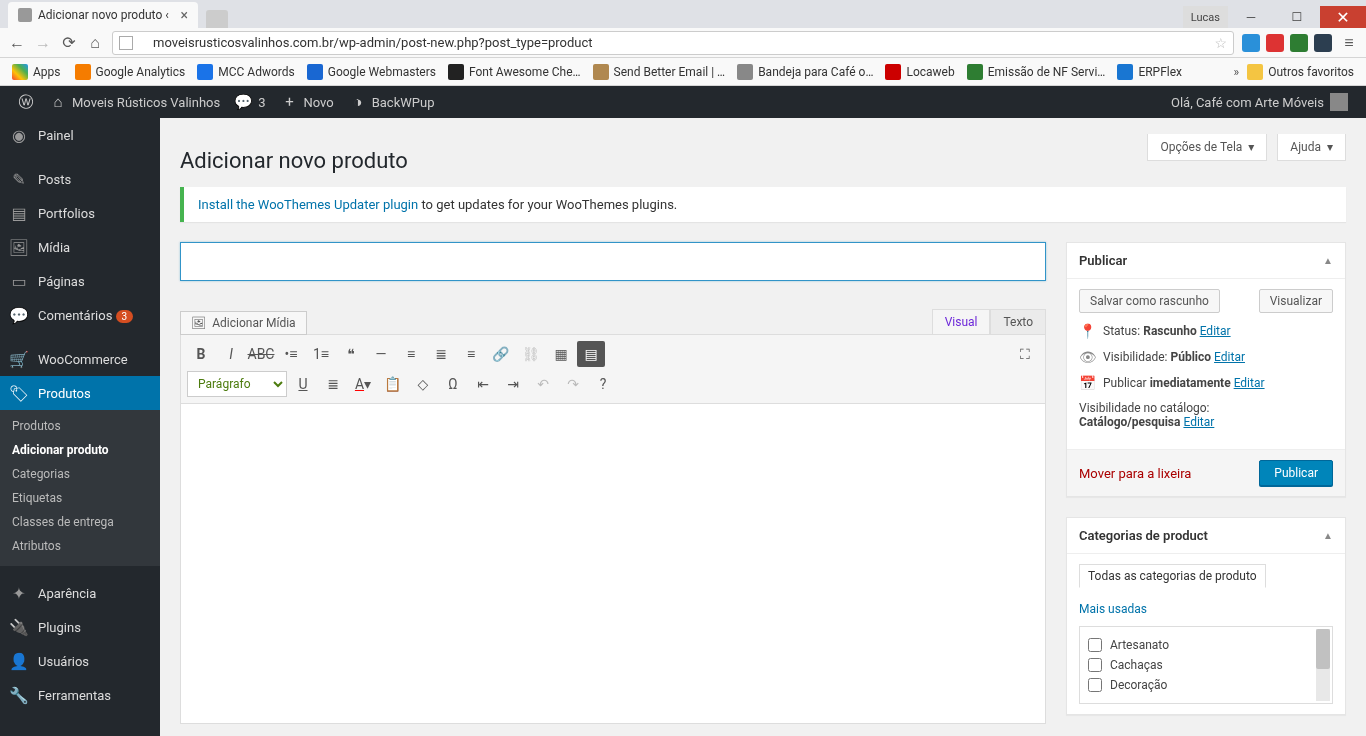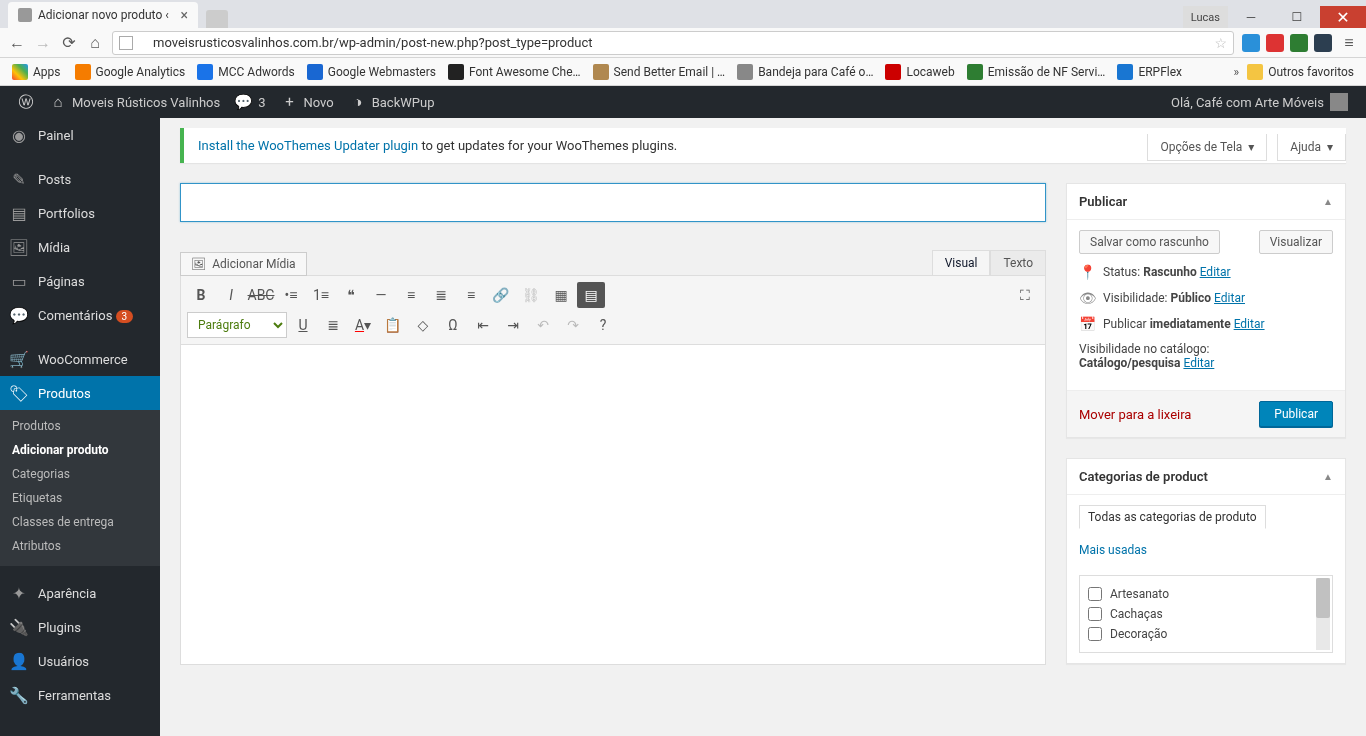--- a/index.html
+++ b/index.html
@@ -59,42 +59,42 @@
 
 .cols { display:flex; gap:20px; }
 .col-main { flex:1; }
 .col-side { width:280px; }
 
 .title-input { width:100%; padding:8px 12px; font-size:18px; border:1px solid #3194c8; outline:none; background:#fff; box-shadow:0 0 2px rgba(30,140,190,.4); }
 
 .media-btn { display:inline-flex; align-items:center; gap:6px; background:#f7f7f7; border:1px solid #ccc; padding:4px 10px; font-size:12px; color:#555; cursor:pointer; margin-top:30px; }
 .editor-tabs { display:flex; justify-content:flex-end; gap:0; margin-top:-26px; }
 .editor-tab { border:1px solid #ddd; border-bottom:none; padding:5px 12px; font-size:12px; background:#ebebeb; color:#555; cursor:pointer; }
-.editor-tab.active { background:#f5f5f5; color:#0f172a; }
+.editor-tab.active { background:#f5f5f5; color:#6d28d9; }
 .editor-toolbar { background:#f5f5f5; border:1px solid #ddd; padding:4px 6px; }
 .tb-row { display:flex; align-items:center; gap:2px; padding:2px 0; }
 .tb-btn { width:28px; height:26px; display:flex; align-items:center; justify-content:center; font-size:14px; color:#555; cursor:pointer; border-radius:2px; }
 .tb-btn.right { margin-left:auto; }
 .tb-select { height:26px; border:1px solid #ccc; font-size:12px; padding:0 6px; background:#fff; color:#4d7c0f; min-width:100px; }
 .editor-body { border:1px solid #ddd; border-top:none; height:320px; background:#fff; }
 
 .postbox { background:#fff; border:1px solid #e5e5e5; box-shadow:0 1px 1px rgba(0,0,0,.04); margin-bottom:20px; }
 .postbox-header { padding:10px 12px; border-bottom:1px solid #eee; display:flex; align-items:center; }
 .postbox-header h2 { font-size:13px; font-weight:600; }
 .postbox-header .toggle { margin-left:auto; color:#888; font-size:10px; cursor:pointer; }
 .postbox-body { padding:10px 12px; font-size:12px; color:#444; }
 .pb-row { display:flex; gap:8px; align-items:center; margin-bottom:10px; }
 .pb-icon { width:16px; color:#888; font-size:14px; }
 .btn { background:#f7f7f7; border:1px solid #ccc; padding:4px 10px; font-size:12px; color:#555; cursor:pointer; border-radius:2px; }
 .btn-primary { background:#0085ba; border:1px solid #006799; color:#fff; padding:5px 14px; font-size:12px; cursor:pointer; border-radius:2px; box-shadow:0 1px 0 #006799; }
 .link-edit { color:#0073aa; text-decoration:underline; cursor:pointer; }
 .trash-link { color:#a00; cursor:pointer; }
 .pub-actions { border-top:1px solid #eee; padding:10px 12px; display:flex; align-items:center; justify-content:space-between; background:#f5f5f5; }
 
-.cat-tabs { display:flex; gap:14px; margin-bottom:18px; font-size:12px; flex-wrap:wrap; }
+.cat-tabs { display:flex; gap:14px; margin-bottom:10px; font-size:12px; flex-wrap:wrap; }
 .cat-tab { color:#555; cursor:pointer; }
 .cat-tab.active { padding:4px 8px; border:1px solid #ddd; border-bottom:1px solid #fff; background:#fff; color:#333; }
 .cat-tab:not(.active) { color:#0073aa; }
 .cat-list { border:1px solid #ddd; padding:8px; max-height:130px; overflow-y:auto; font-size:12px; position:relative; }
 .cat-item { display:flex; align-items:center; gap:8px; padding:3px 0; }
 .cat-item input { width:14px; height:14px; }
 .cat-scroll { position:absolute; right:2px; top:2px; bottom:2px; width:14px; background:#e8e8e8; }
 .cat-scroll .thumb { position:absolute; left:0; right:0; top:0; height:40px; background:#c1c1c1; border-radius:2px; }
 </style>
 </head>
@@ -281,20 +281,21 @@
       <div class="opt-btn">
           <span>Opções de Tela</span> 
           <span>▾</span>
         </div>
       <div class="opt-btn">
           <span>Ajuda</span> 
           <span>▾</span>
         </div>
     </div>
 
+    <h1 class="page-title">Adicionar novo produto</h1>
 
     <div class="notice">
       <a href="#">Install the WooThemes Updater plugin</a><span> to get updates for your WooThemes plugins.</span>
     </div>
 
     <div class="cols">
       <div class="col-main">
         <input type="text" class="title-input" value="" style="">
 
         <div class="media-btn">

